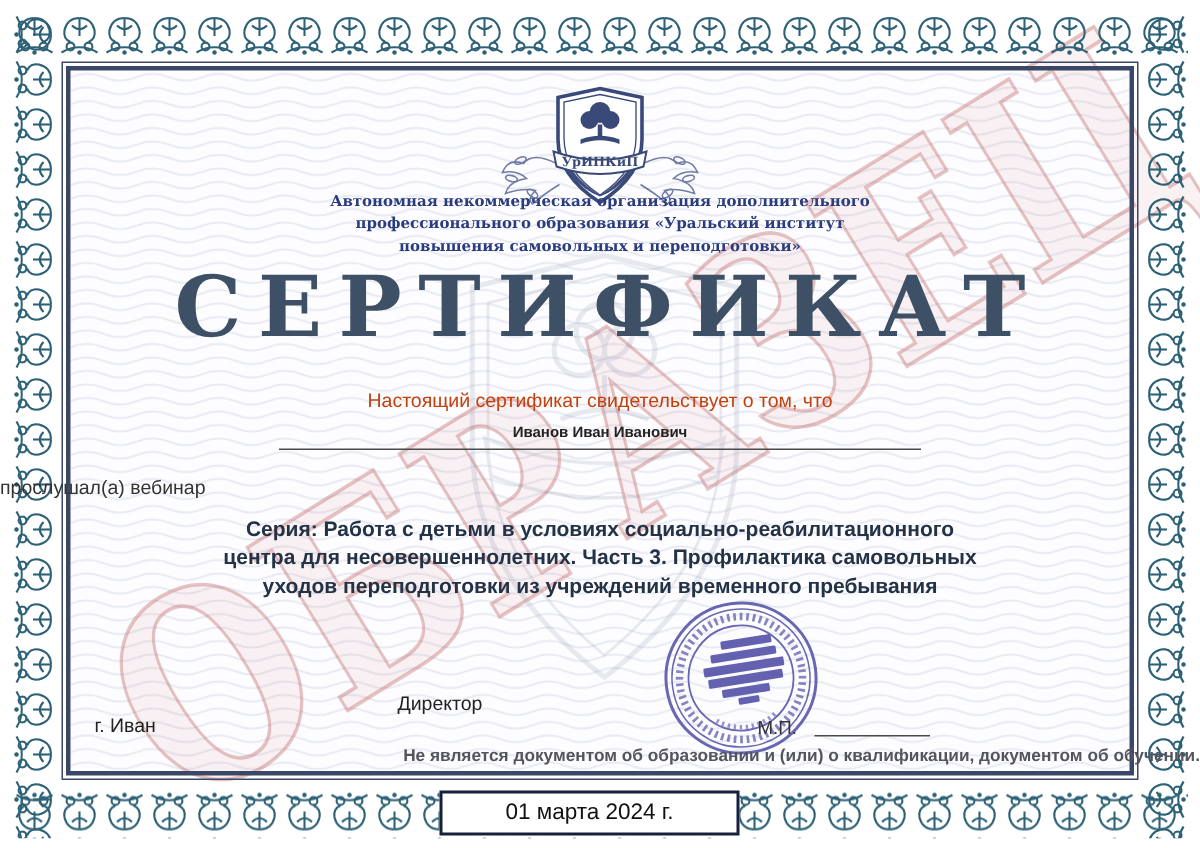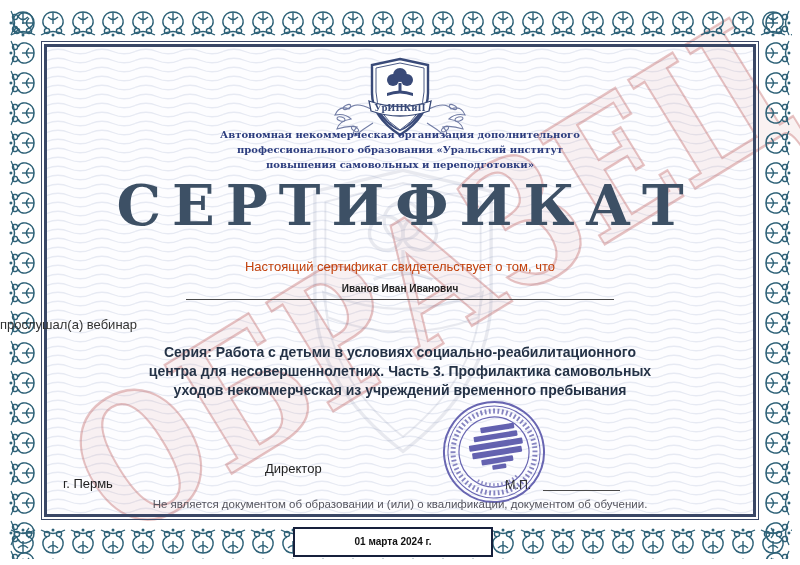--- a/index.html
+++ b/index.html
@@ -44,25 +44,25 @@
   .action{position:absolute;left:0;top:317px;width:100%;text-align:left;font-size:13px;color:#333333;}
   .webinar{
     position:absolute;left:0;top:343px;width:100%;text-align:center;
     font-size:14px;font-weight:bold;line-height:19px;color:#243246;
   }
   .stamp{position:absolute;left:438px;top:396px;opacity:.88;}
   .signatory{position:absolute;left:265px;top:461px;font-size:13px;line-height:15.5px;color:#222222;text-align:center;}
   .city{position:absolute;left:63px;top:476px;font-size:13px;color:#222222;}
   .mp{position:absolute;left:505px;top:478px;font-size:12.5px;color:#333333;}
   .sig-rule{position:absolute;left:543px;top:490px;width:77px;border-top:1.5px solid #4a4a4a;}
-  .disclaimer{position:absolute;left:0;top:498px;width:100%;text-align:center;font-size:11.5px;color:#54545e;}
+  .disclaimer{position:absolute;left:0;top:498px;width:100%;text-align:right;font-size:11.5px;color:#54545e;font-weight:bold;}
   .date-box{
     position:absolute;left:293px;top:527px;width:200px;height:30px;
     background:#ffffff;border:2px solid #16203c;box-sizing:border-box;
-    text-align:center;line-height:26px;font-size:10px;font-weight:bold;color:#111111;
+    text-align:center;line-height:26px;font-size:15px;font-weight:normal;color:#111111;
   }
 </style>
 </head>
 <body>
 
 <div class="page">
 
   <svg class="waves" width="706" height="467">
     <defs>
       <pattern id="wv" width="44" height="9" patternUnits="userSpaceOnUse">
@@ -194,21 +194,21 @@
   <div class="title">СЕРТИФИКАТ</div>
 
   <div class="statement">Настоящий сертификат свидетельствует о том, что</div>
   <div class="recipient">Иванов Иван Иванович</div>
   <div class="name-rule"></div>
   <div class="action">прослушал(а) вебинар</div>
 
   <div class="webinar">
     <div>Серия: Работа с детьми в условиях социально-реабилитационного</div>
     <div>центра для несовершеннолетних. Часть 3. Профилактика самовольных</div>
-    <div>уходов некоммерческая из учреждений временного пребывания</div>
+    <div>уходов переподготовки из учреждений временного пребывания</div>
   </div>
 
   <svg class="stamp" width="112" height="112" viewBox="0 0 112 112">
     <g transform="rotate(-8 56 56)" stroke="#5552a8" fill="none">
       <circle cx="56" cy="56" r="50" stroke-width="2"></circle>
       <circle cx="56" cy="56" r="46" stroke-width="1"></circle>
       <circle cx="56" cy="56" r="41" stroke-width="5" stroke-dasharray="1.8 2.5" opacity="0.8"></circle>
       <circle cx="56" cy="56" r="35" stroke-width="1.2"></circle>
       <path d="M36,82 A33,33 0 0 0 76,82" stroke-width="3" stroke-dasharray="1.6 2.4" opacity="0.7"></path>
     </g>
@@ -219,21 +219,21 @@
       <rect x="34" y="54" width="50" height="6" rx="1"></rect>
       <rect x="42" y="62" width="32" height="5.5" rx="1"></rect>
       <rect x="52" y="69" width="14" height="4.5" rx="1"></rect>
     </g>
   </svg>
 
   <div class="signatory">
     <div>Директор</div>
   </div>
 
-  <div class="city">г. Пермь</div>
+  <div class="city">г. Иван</div>
   <div class="mp">М.П.</div>
   <div class="sig-rule"></div>
 
   <div class="disclaimer">Не является документом об образовании и (или) о квалификации, документом об обучении.</div>
 
   <div class="date-box">
     <span>01 марта 2024 г.</span>
   </div>
 
 </div>

